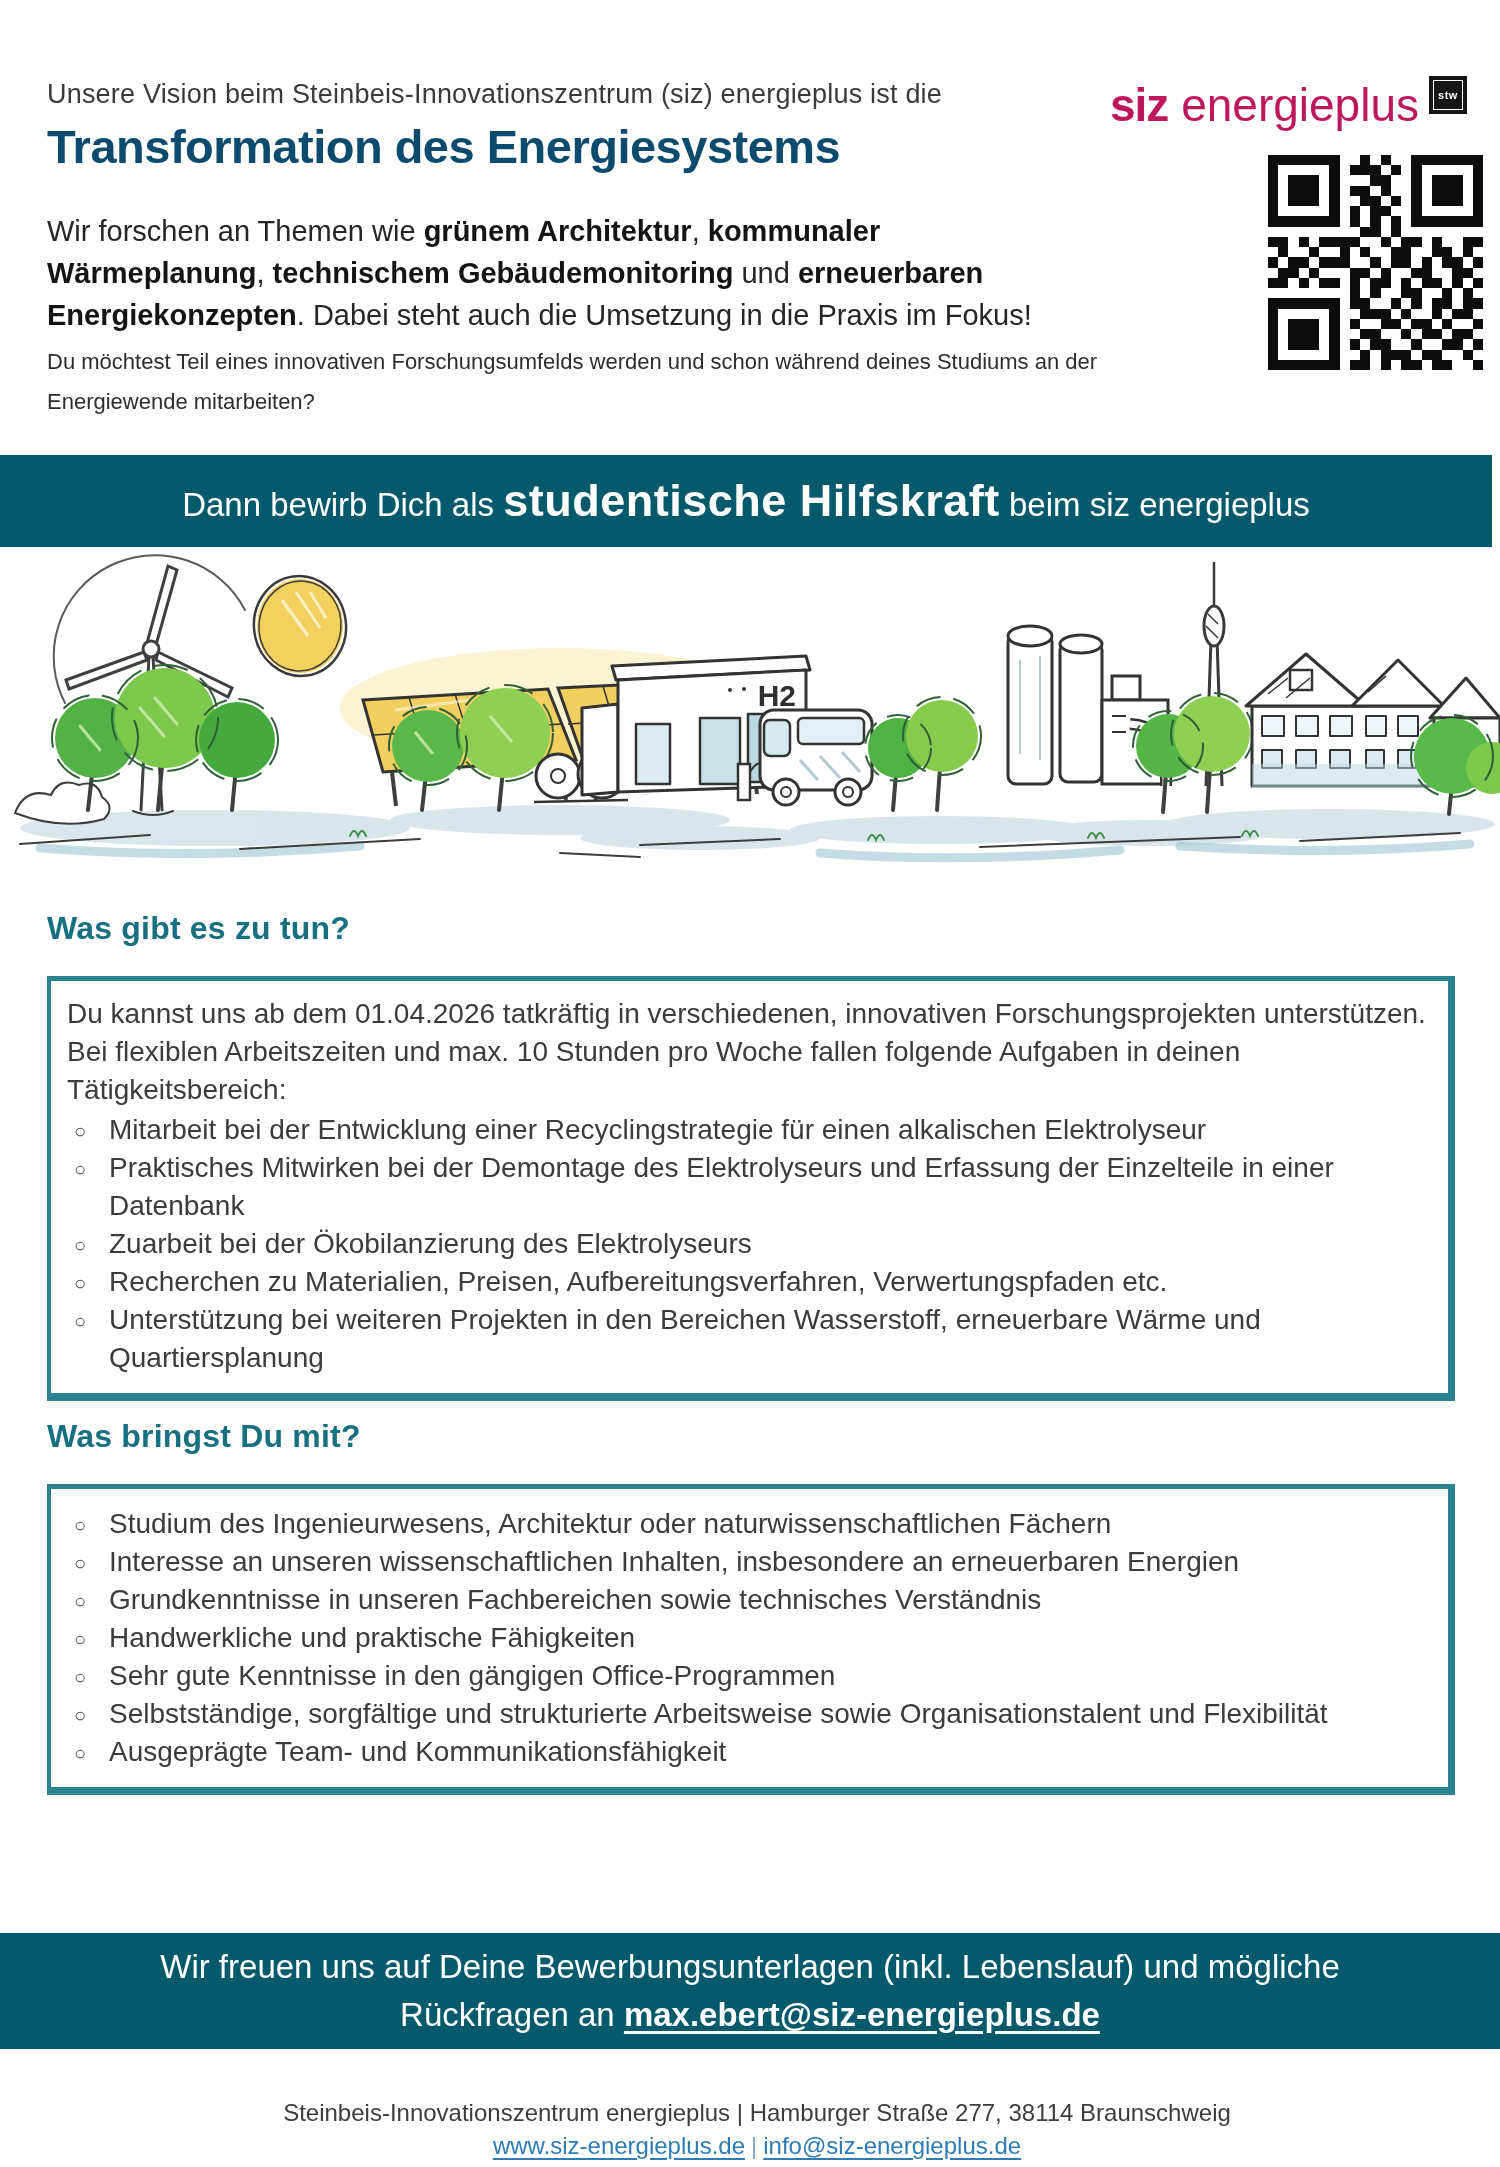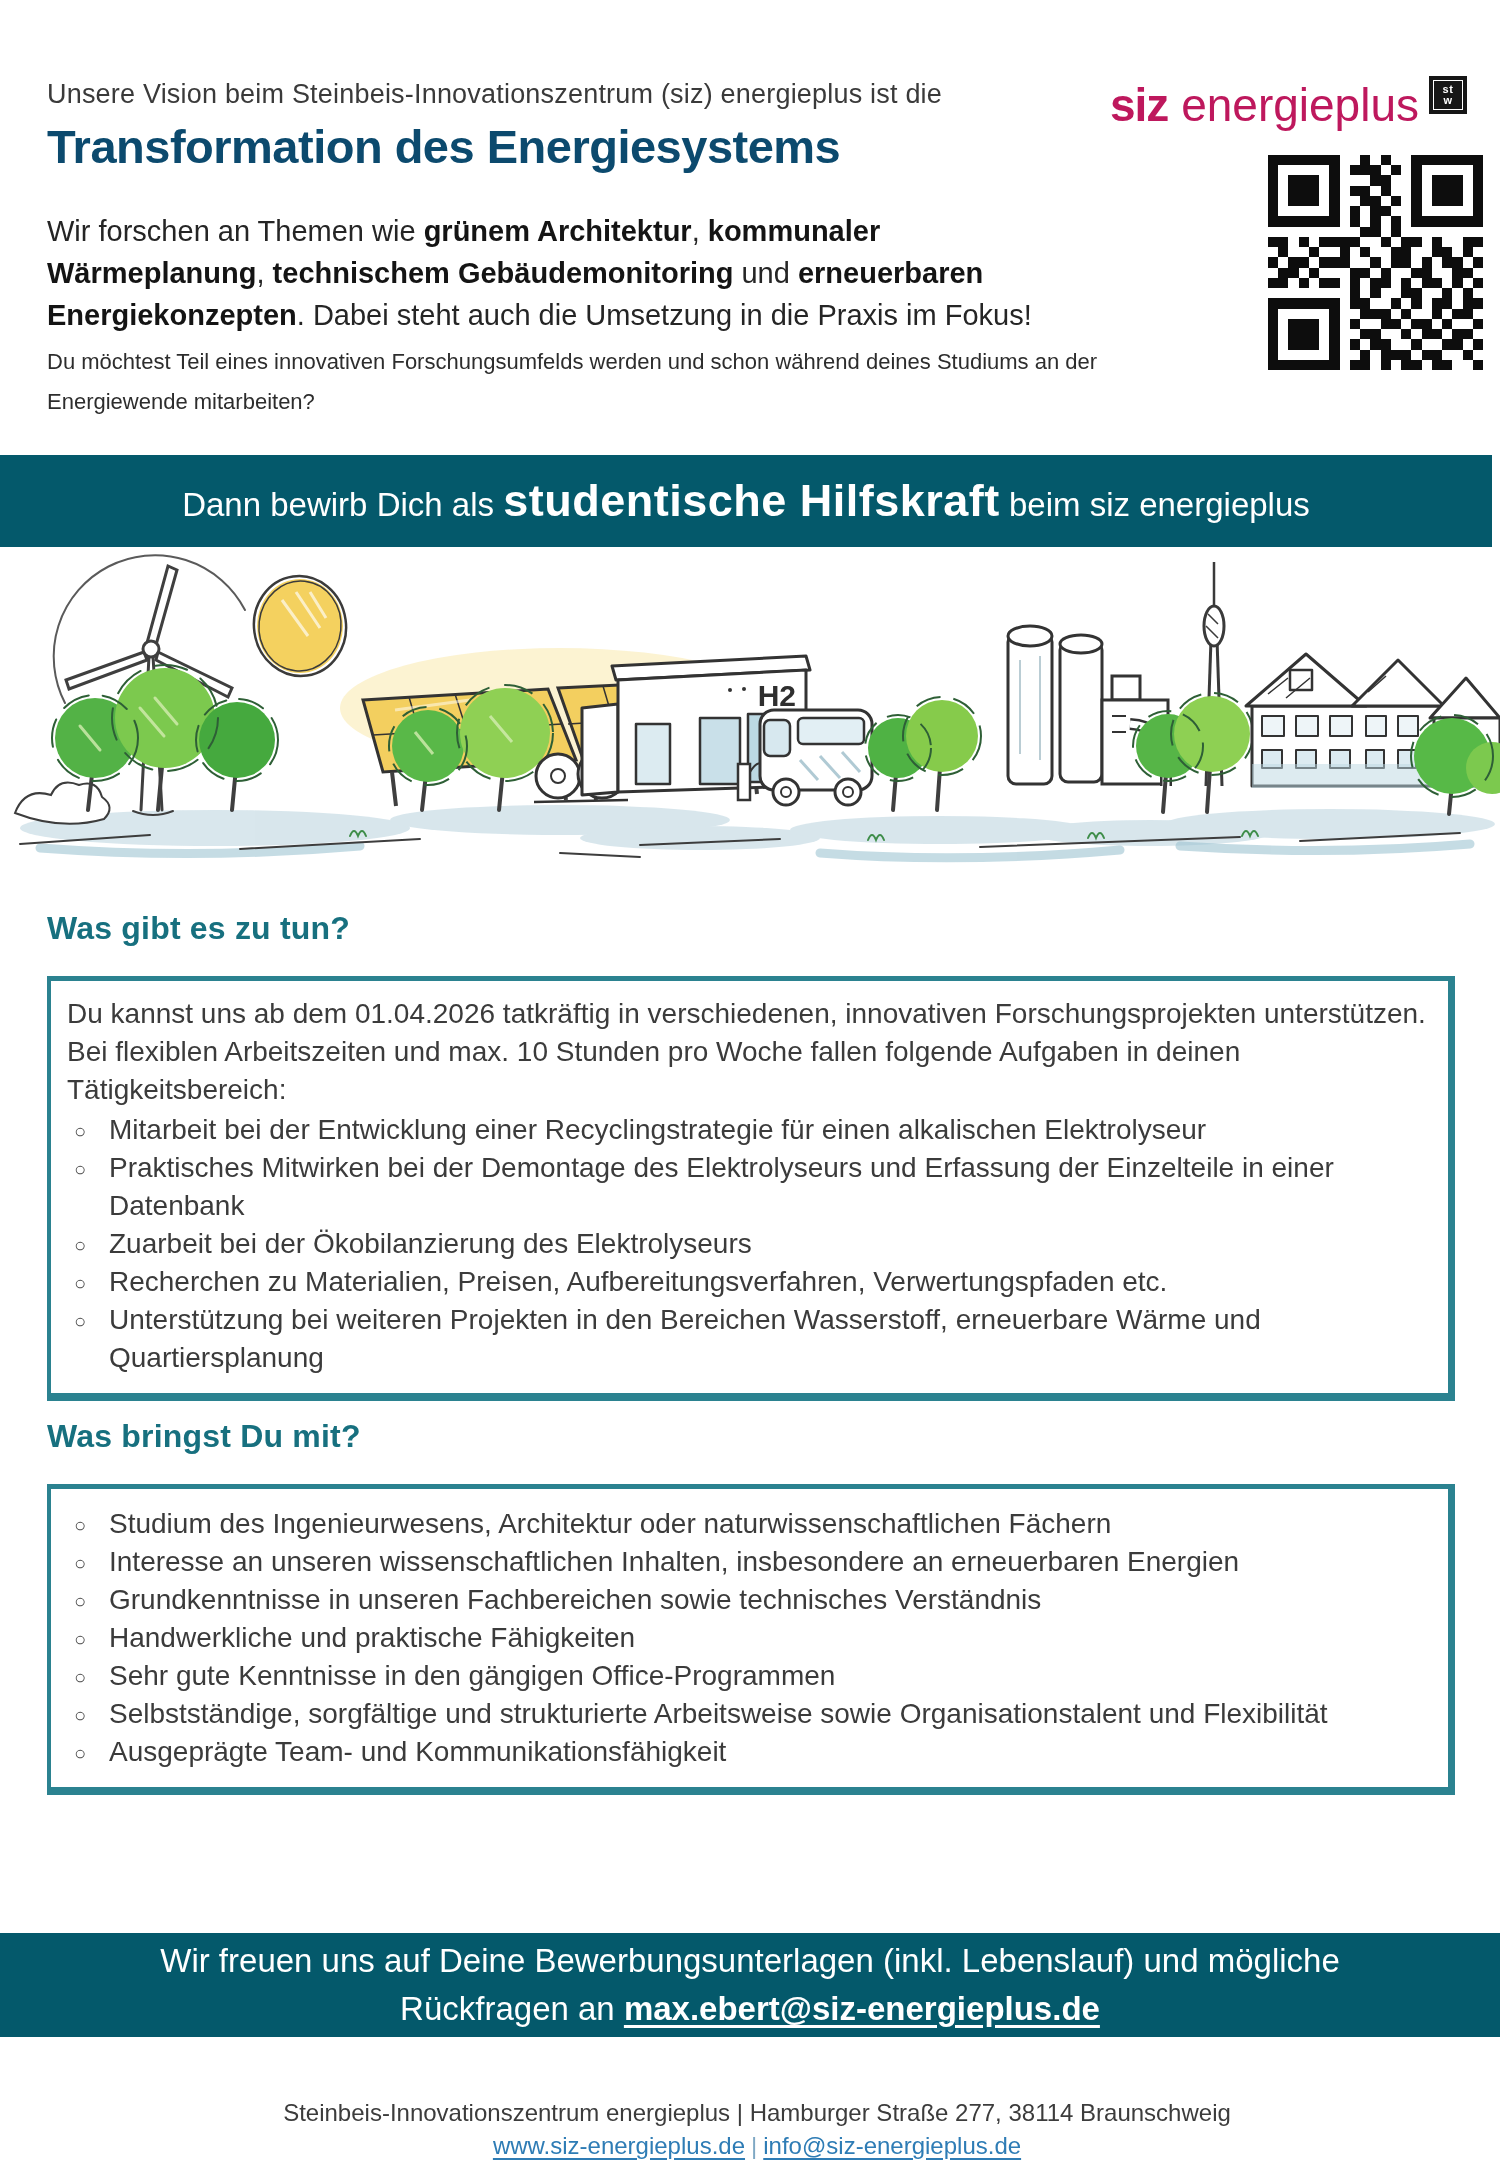--- a/index.html
+++ b/index.html
@@ -15,21 +15,21 @@
   .title { font-size:47px; line-height:54px; font-weight:bold; color:#0c4a6e; margin-top:10px; letter-spacing:-.5px; }
   .lead { margin-top:36px; font-size:29px; line-height:42px; color:#252525; width:1040px; }
   .lead b { font-weight:bold; color:#141414; }
   .question { margin-top:6px; font-size:22px; line-height:40px; color:#2d2d2d; width:1080px; }
 
   .logo { position:absolute; top:82px; right:33px; display:flex; align-items:flex-start; gap:10px; }
   .logo-text { font-size:46px; line-height:46px; color:#be185d; white-space:nowrap; }
   .logo-text b { font-weight:bold; letter-spacing:-1px; }
   .logo-badge { width:38px; height:38px; background:#161616; border:2px solid #161616; position:relative; margin-top:-6px; }
   .logo-badge .inner { position:absolute; inset:2px; border:1.5px solid #ffffff; color:#ffffff;
-    font-size:11px; line-height:11px; font-weight:bold; display:flex; flex-direction:column;
+    font-size:11px; line-height:11px; font-weight:bold; display:flex; flex-direction:row;
     align-items:center; justify-content:center; letter-spacing:.5px; }
 
   .qr { position:absolute; left:1268px; top:155px; width:215px; height:215px; background:#ffffff;
     display:grid; grid-template-columns:repeat(21,1fr); grid-template-rows:repeat(21,1fr); }
   .qr-cell { background:#ffffff; }
   .qr-cell.on { background:#0d0d0d; }
 
   
   .banner1 { position:absolute; left:0; top:455px; width:1492px; height:92px; background:#04596B;
     display:flex; align-items:center; justify-content:center; }
@@ -45,21 +45,21 @@
   .section2 { top:1416px; }
   .section h2 { font-size:32px; line-height:40px; font-weight:bold; color:#17707F; letter-spacing:.2px; }
   .box { margin-top:28px; background:#fff; border:4px solid #2B8290; border-right-width:7px;
     border-bottom-width:8px; border-top-width:5px; padding:14px 18px 16px 16px;
     font-size:28px; line-height:38px; color:#3b3b3b; }
   .box ul { list-style:none; margin-top:2px; }
   .box li { position:relative; padding-left:42px; }
   .box li::before { content:"○"; position:absolute; left:7px; top:1px; font-size:20px; color:#4a4a4a; }
 
   
-  .banner2 { position:absolute; left:0; top:1933px; width:1500px; height:104px; background:#04596B;
+  .banner2 { position:absolute; left:0; top:1933px; width:1500px; height:116px; background:#04596B;
     display:flex; flex-direction:column; align-items:center; justify-content:center;
     color:#fff; font-size:33px; line-height:48px; text-align:center; }
   .banner2 .email { font-weight:bold; text-decoration:underline; text-underline-offset:5px; }
 
   
   .footer { position:absolute; left:0; top:2096px; width:1500px; text-align:center;
     font-size:24px; line-height:33px; color:#3c3c3c;margin-left:7px; }
   .footer .links a, .footer .links span.link { color:#2E7CB5; text-decoration:underline; text-underline-offset:4px; cursor:pointer; }
   .footer .links .sep { color:#7fa8c4; margin:0 6px; text-decoration:none; }
 </style>

